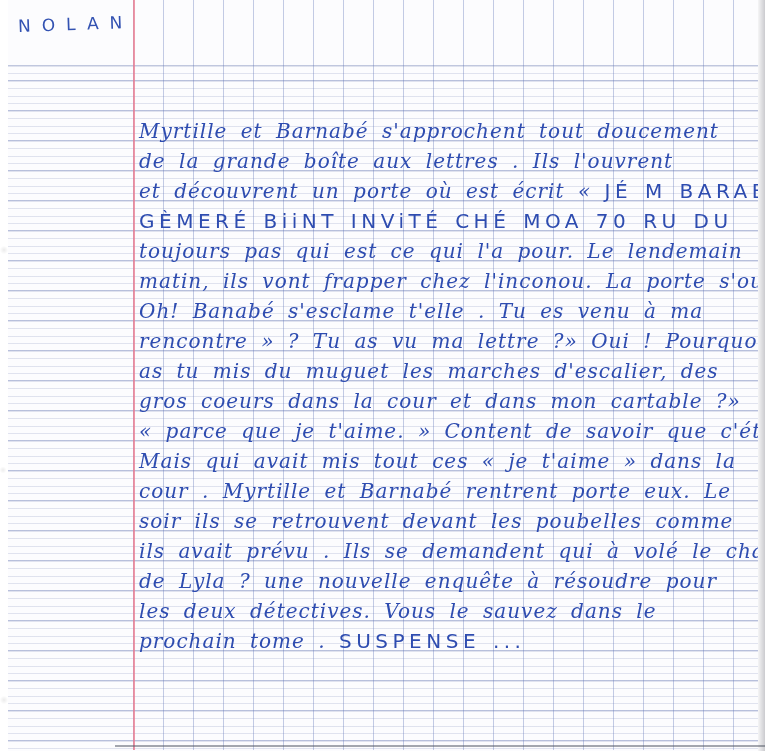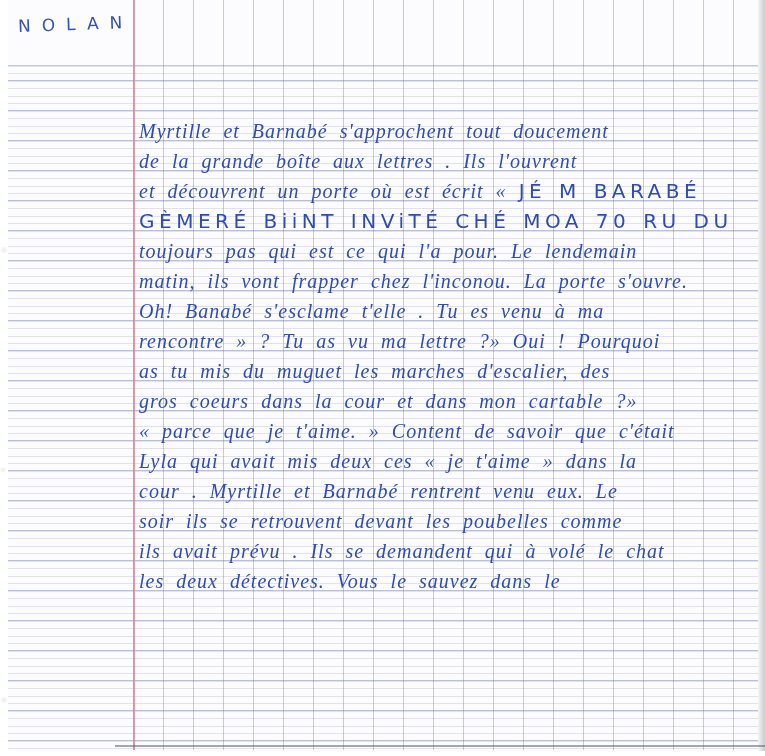--- a/index.html
+++ b/index.html
@@ -34,21 +34,21 @@
     font-size:17px;letter-spacing:11px;color:#3352b2;
     transform:rotate(-2deg);white-space:nowrap;
   }
 
   .text-block{position:absolute;left:139px;top:116px;width:622px;}
   .hline{
     height:30px;line-height:30px;white-space:nowrap;
     color:#2e4cb0;font-size:20px;
   }
   .seg-cursive{
-    font-style:italic;letter-spacing:1px;word-spacing:6px;font-family:Liberation Serif, serif;
+    font-style:italic;letter-spacing:1px;word-spacing:6px;
   }
   .seg-caps{
     font-style:normal;font-family:"DejaVu Sans", sans-serif;
     letter-spacing:4.5px;word-spacing:2px;font-size:20px;
   }
 
   
   .edge-left{
     position:absolute;left:0;top:0;width:8px;height:756px;background:#ffffff;
     background-image:
@@ -86,24 +86,26 @@
       <div class="hline"><span class="seg-cursive">de la grande boîte aux lettres . Ils l'ouvrent</span></div>
       <div class="hline"><span class="seg-cursive">et découvrent un porte où est écrit « </span><span class="seg-caps">JÉ M BARABÉ</span></div>
       <div class="hline"><span class="seg-caps">GÈMERÉ BiiNT INViTÉ CHÉ MOA 70 RU DU</span></div>
       <div class="hline"><span class="seg-cursive">toujours pas qui est ce qui l'a pour. Le lendemain</span></div>
       <div class="hline"><span class="seg-cursive">matin, ils vont frapper chez l'inconou. La porte s'ouvre.</span></div>
       <div class="hline"><span class="seg-cursive">Oh! Banabé s'esclame t'elle . Tu es venu à ma</span></div>
       <div class="hline"><span class="seg-cursive">rencontre » ? Tu as vu ma lettre ?» Oui ! Pourquoi</span></div>
       <div class="hline"><span class="seg-cursive">as tu mis du muguet les marches d'escalier, des</span></div>
       <div class="hline"><span class="seg-cursive">gros coeurs dans la cour et dans mon cartable ?»</span></div>
       <div class="hline"><span class="seg-cursive">« parce que je t'aime. » Content de savoir que c'était</span></div>
-      <div class="hline"><span class="seg-cursive">Lyla qui avait mis deux ces « je t'aime » dans la</span></div>
-      <div class="hline"><span class="seg-cursive">cour . Myrtille et Barnabé rentrent venu eux. Le</span></div>
+      <div class="hline"><span class="seg-cursive">Mais qui avait mis tout ces « je t'aime » dans la</span></div>
+      <div class="hline"><span class="seg-cursive">cour . Myrtille et Barnabé rentrent porte eux. Le</span></div>
       <div class="hline"><span class="seg-cursive">soir ils se retrouvent devant les poubelles comme</span></div>
       <div class="hline"><span class="seg-cursive">ils avait prévu . Ils se demandent qui à volé le chat</span></div>
+      <div class="hline"><span class="seg-cursive">de Lyla ? une nouvelle enquête à résoudre pour</span></div>
       <div class="hline"><span class="seg-cursive">les deux détectives. Vous le sauvez dans le</span></div>
+      <div class="hline"><span class="seg-cursive">prochain tome . </span><span class="seg-caps">SUSPENSE ...</span></div>
     </div>
 
   <div class="edge-left"></div>
   <div class="edge-right"></div>
   <div class="bottom-shadow-line"></div>
   <div class="edge-bottom"></div>
 </div>
 
 </body></html>

